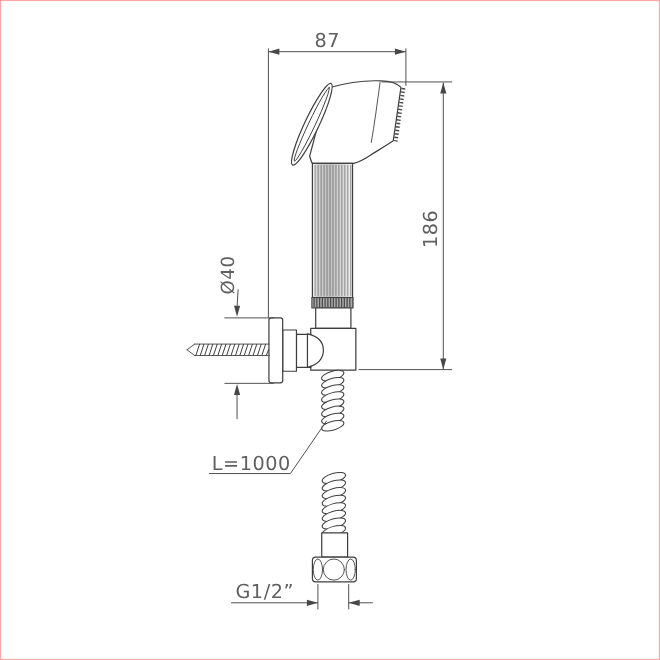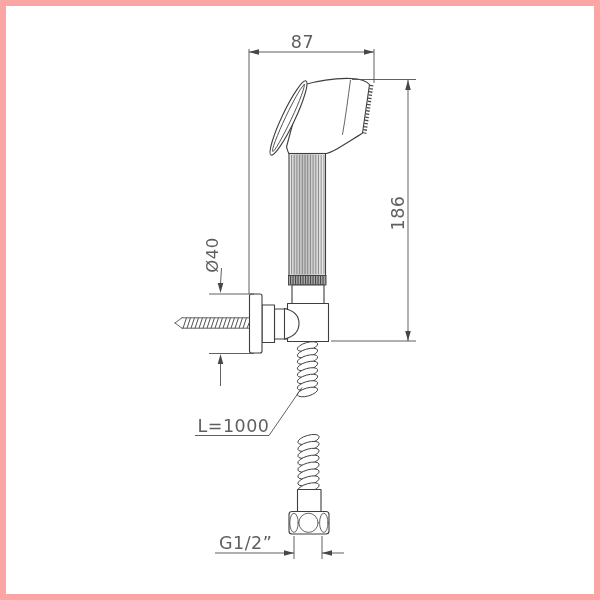--- a/index.html
+++ b/index.html
@@ -1,18 +1,18 @@
 <!DOCTYPE html>
 <html><head>
 <meta charset="utf-8">
 <style>
   html,body{margin:0;padding:0;background:#fff;}
   .stage{
     width:600px;height:600px;box-sizing:border-box;
-    background:#ffffff;border:6px solid #fca5a5;position:relative;
+    background:#ffffff;border:1px solid #fca5a5;position:relative;
     font-family:"DejaVu Sans", sans-serif;
   }
   svg{display:block;}
   .outline-thin{fill:none;stroke:#3e3e3e;stroke-width:0.8;stroke-linejoin:round;stroke-linecap:round;}
   .white-fill{fill:#ffffff;stroke:#3e3e3e;stroke-width:1.1;stroke-linejoin:round;}
   .dim-line{fill:none;stroke:#4f4f4f;stroke-width:0.9;}
   .dim-arrow{fill:#474747;stroke:none;}
   .dim-text{font-family:"DejaVu Sans", sans-serif;fill:#5f5f5f;font-size:17.5px;letter-spacing:0.5px;}
   .dim-text-small{font-family:"DejaVu Sans", sans-serif;fill:#5f5f5f;font-size:16.5px;letter-spacing:0.5px;}
   .rib{fill:none;stroke:#5a5a5a;stroke-width:0.7;opacity:0.85;}

